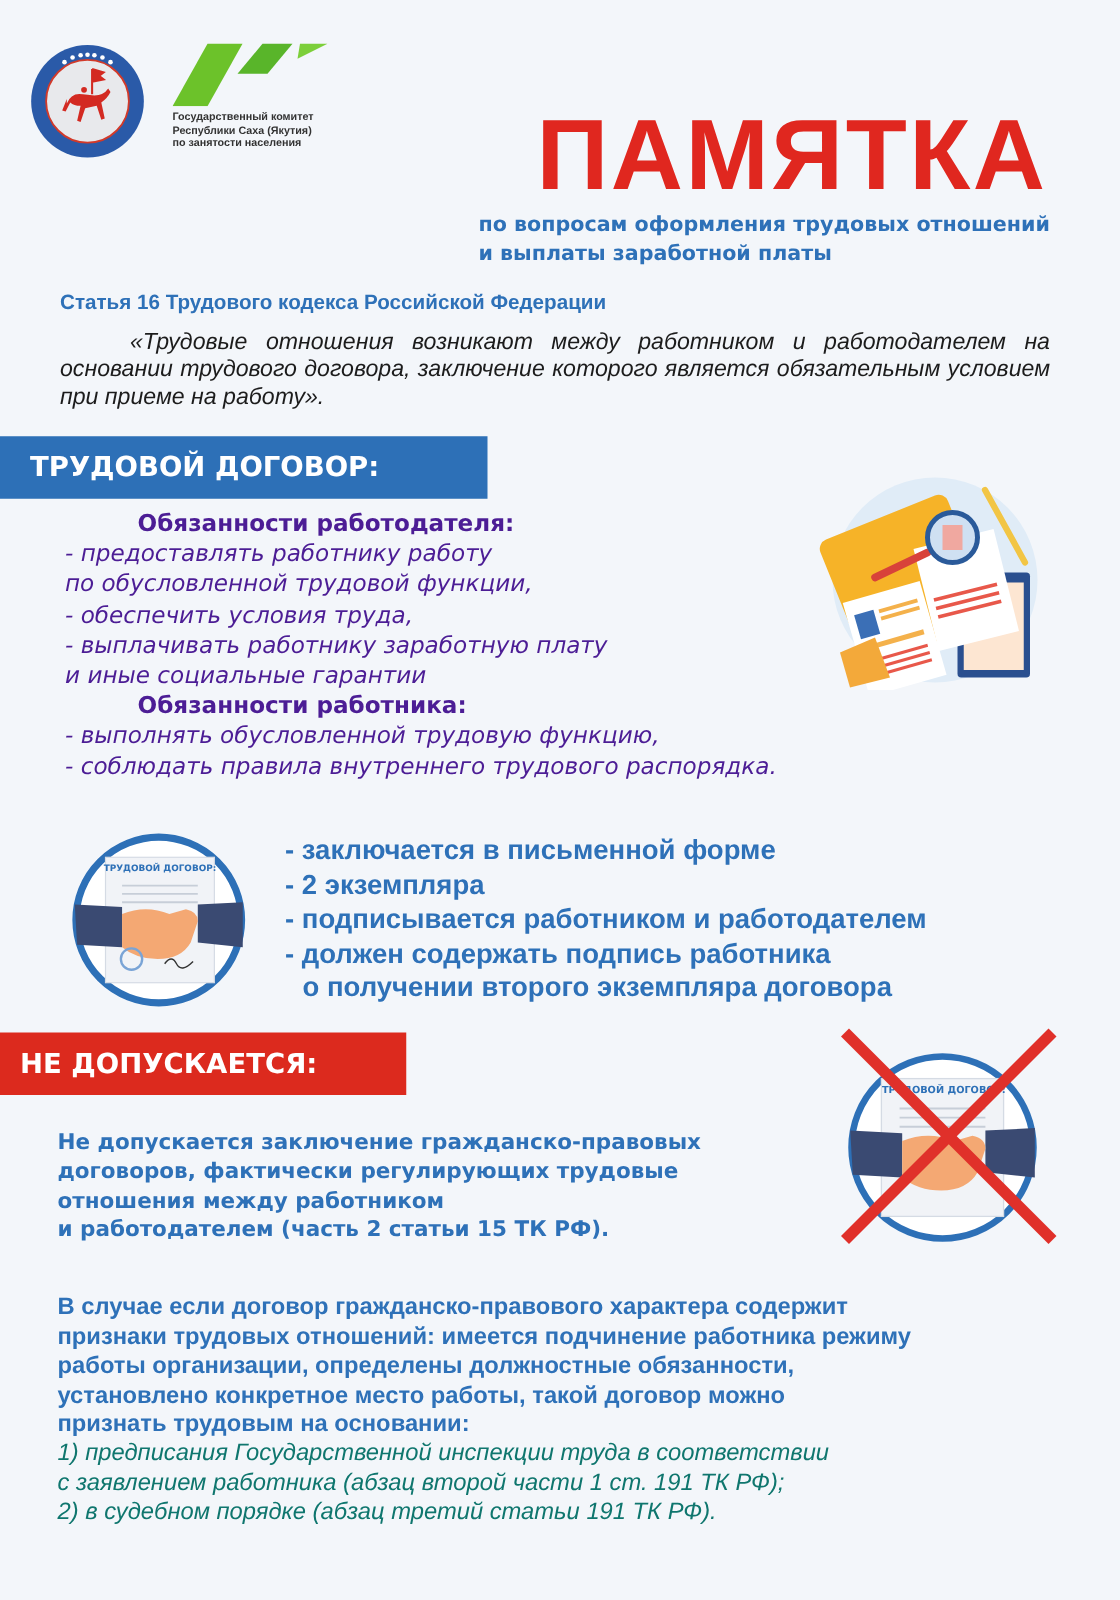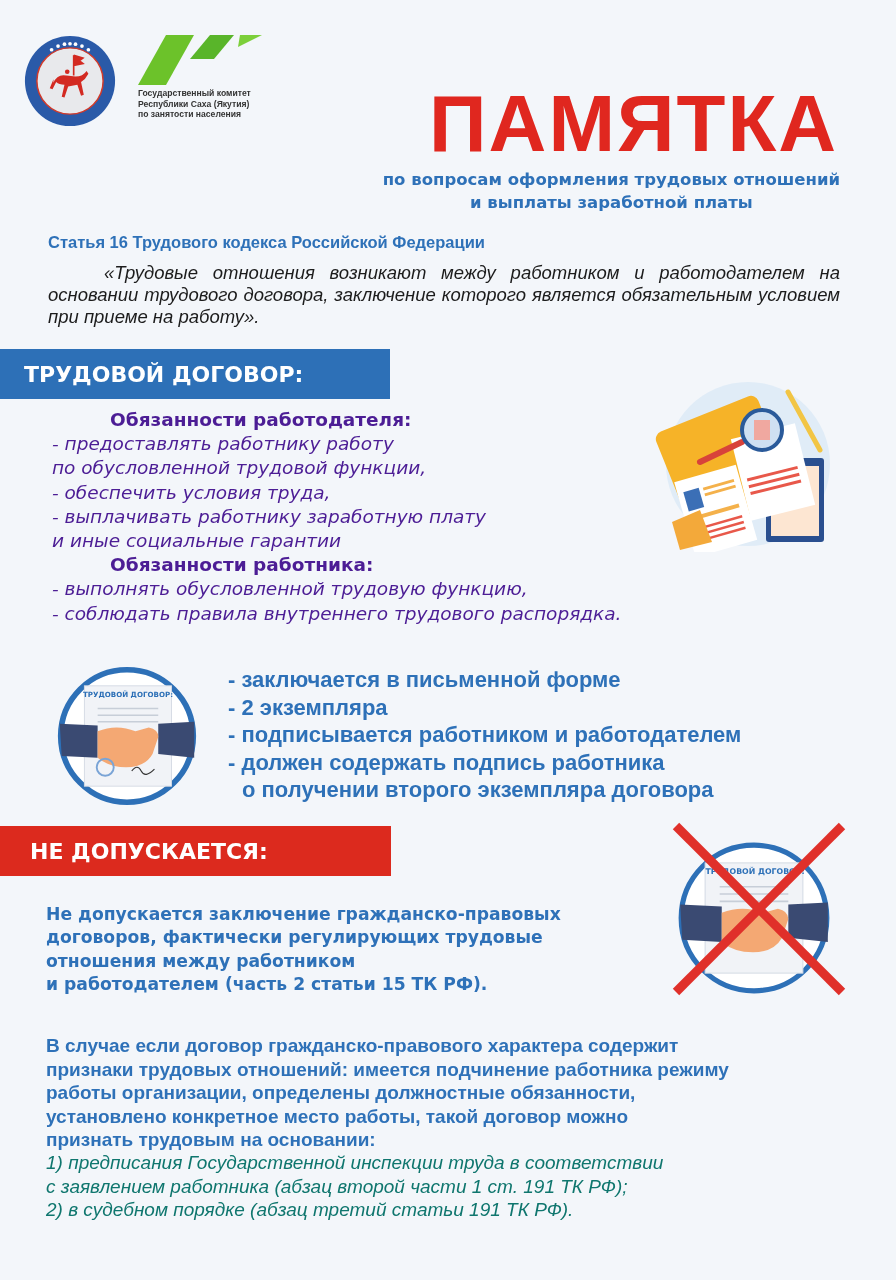--- a/index.html
+++ b/index.html
@@ -23,21 +23,21 @@
     color: #333; text-align: left;
   }
 
   .title {
     right: 58px; top: 84px;
     font-family: "Liberation Sans", sans-serif;
     font-weight: 900; font-size: 80px; line-height: 80px;
     color: #e0271f; letter-spacing: 2px;
   }
   .subtitle {
-    right: 56px; top: 168px; text-align: center;
+    right: 56px; top: 168px; text-align: left;
     font-family: "DejaVu Sans", sans-serif;
     font-weight: bold; font-size: 16.5px; line-height: 23px;
     color: #2e71b8;
   }
 
   .article-title {
     left: 48px; top: 233px;
     font-family: "Liberation Sans", sans-serif;
     font-weight: bold; font-size: 16.5px; color: #2e71b8;
   }
@@ -50,21 +50,21 @@
   }
 
   
   .banner {
     left: 0; height: 50px;
     font-family: "DejaVu Sans", sans-serif;
     font-weight: bold; color: #fff; font-size: 22px;
     display: flex; align-items: center; padding-left: 24px;
   }
   .banner-blue { top: 349px; width: 390px; background: #2d70b7; }
-  .banner-red { top: 826px; width: 391px; background: #dc2a1e; padding-left: 30px; }
+  .banner-red { top: 826px; width: 325px; background: #dc2a1e; padding-left: 16px; }
 
   
   .duties {
     left: 52px; top: 408px; width: 720px;
     font-family: "DejaVu Sans", sans-serif;
     font-size: 18.5px; line-height: 24.2px; color: #4c1d95;
   }
   .duties .h { font-weight: bold; font-style: normal; padding-left: 58px; }
   .duties .i { font-style: italic; }
 

